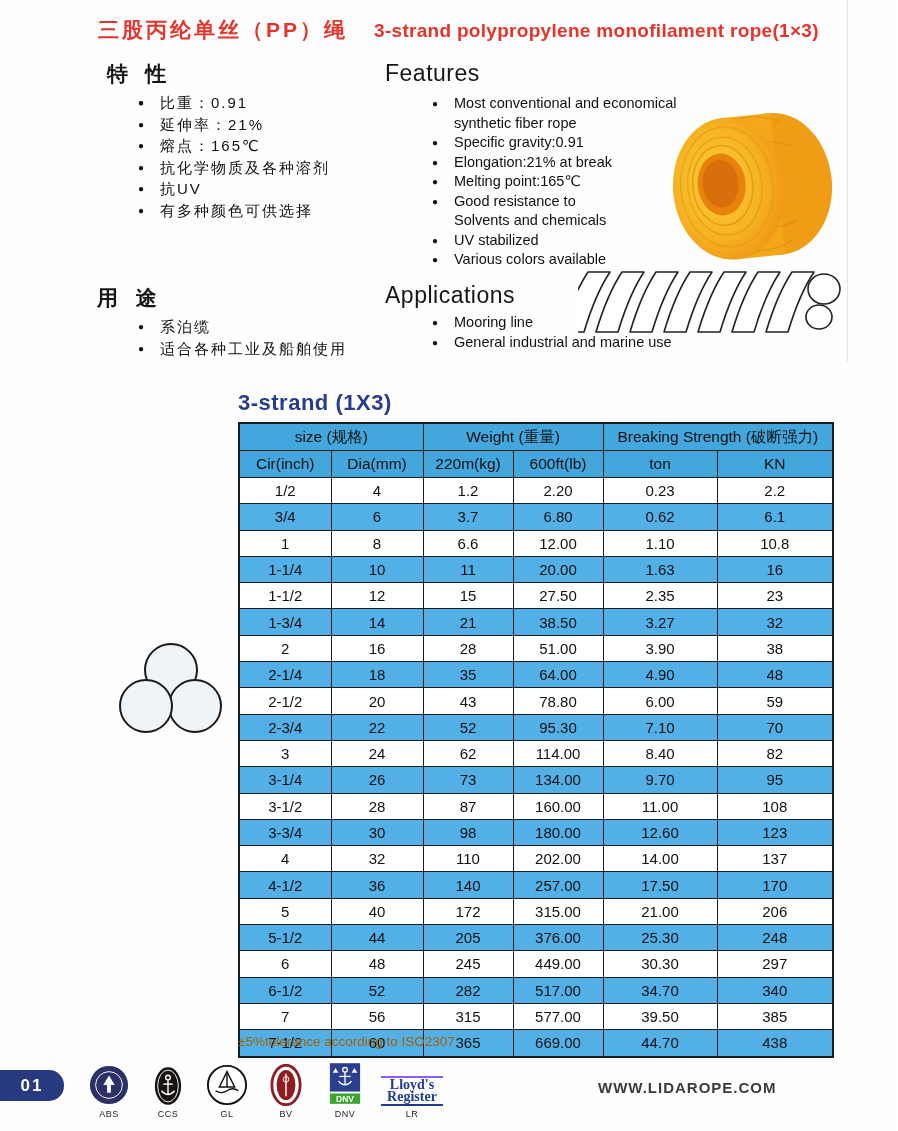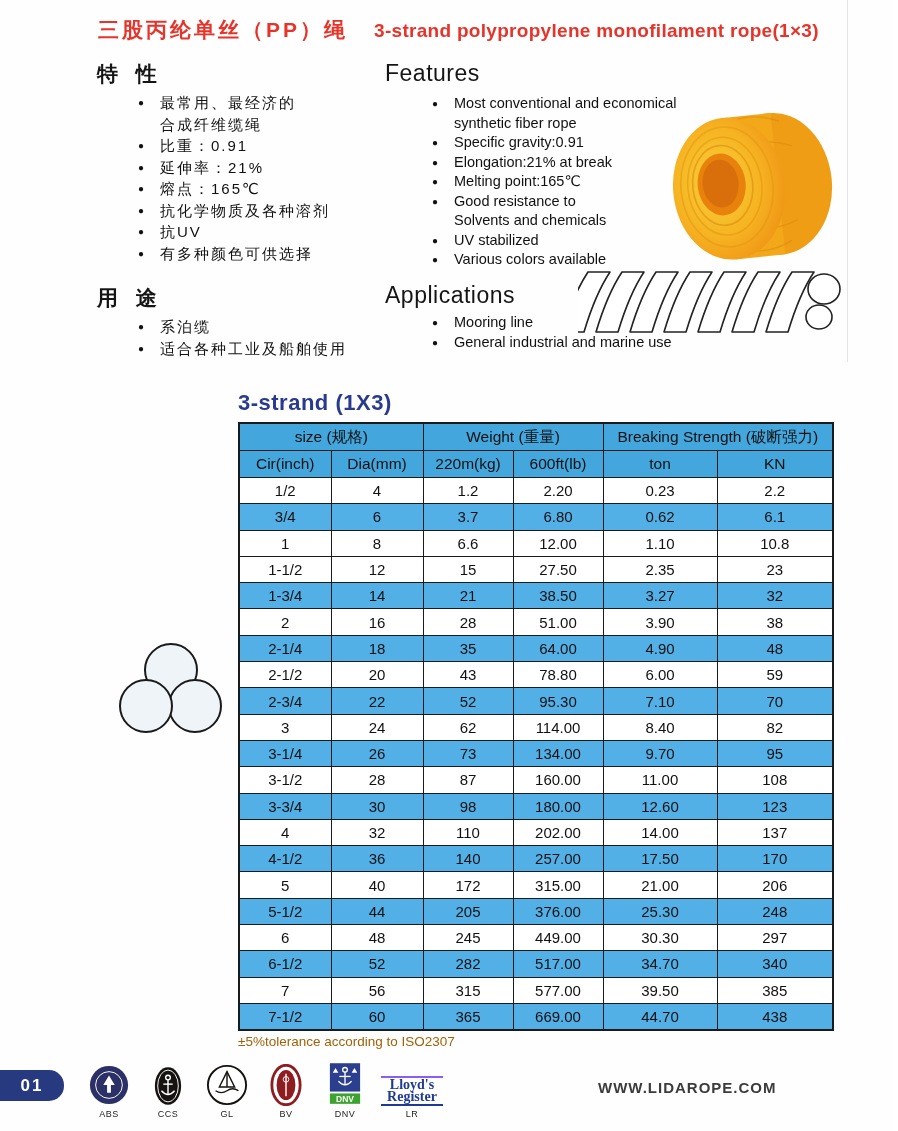--- a/index.html
+++ b/index.html
@@ -45,23 +45,23 @@
 <body>
 
 <div class="page">
 
   <div class="abs vline"></div>
 
   <div class="abs title-row">
     <span class="title-cn">三股丙纶单丝（PP）绳</span><span class="title-en">3-strand polypropylene monofilament rope(1×3)</span>
   </div>
 
-  <div class="abs h-cn" style="left:97px;top:60px;">特 性</div>
+  <div class="abs h-cn" style="left:107px;top:60px;font-family:Liberation Serif, serif;">特 性</div>
   <ul class="abs blist cn-list" style="left:136px;top:92px;" id="features-cn-list">
-      <li><span class="bullet">●</span><span>最常用、最经济的<br>合成纤维缆绳</span></li>
+      <li><span class="bullet">●</span></li>
       <li><span class="bullet">●</span><span>比重：0.91</span></li>
       <li><span class="bullet">●</span><span>延伸率：21%</span></li>
       <li><span class="bullet">●</span><span>熔点：165℃</span></li>
       <li><span class="bullet">●</span><span>抗化学物质及各种溶剂</span></li>
       <li><span class="bullet">●</span><span>抗UV</span></li>
       <li><span class="bullet">●</span><span>有多种颜色可供选择</span></li>
     </ul>
 
   <div class="abs h-en" style="left:385px;top:60px;">Features</div>
   <ul class="abs blist en-list" style="left:430px;top:94px;" id="features-en-list">
@@ -179,20 +179,28 @@
           <td>6.1</td>
         </tr>
         <tr>
           <td>1</td>
           <td>8</td>
           <td>6.6</td>
           <td>12.00</td>
           <td>1.10</td>
           <td>10.8</td>
         </tr>
+        <tr class="stripe">
+          <td>1-1/4</td>
+          <td>10</td>
+          <td>11</td>
+          <td>20.00</td>
+          <td>1.63</td>
+          <td>16</td>
+        </tr>
         <tr>
           <td>1-1/2</td>
           <td>12</td>
           <td>15</td>
           <td>27.50</td>
           <td>2.35</td>
           <td>23</td>
         </tr>
         <tr class="stripe">
           <td>1-3/4</td>

